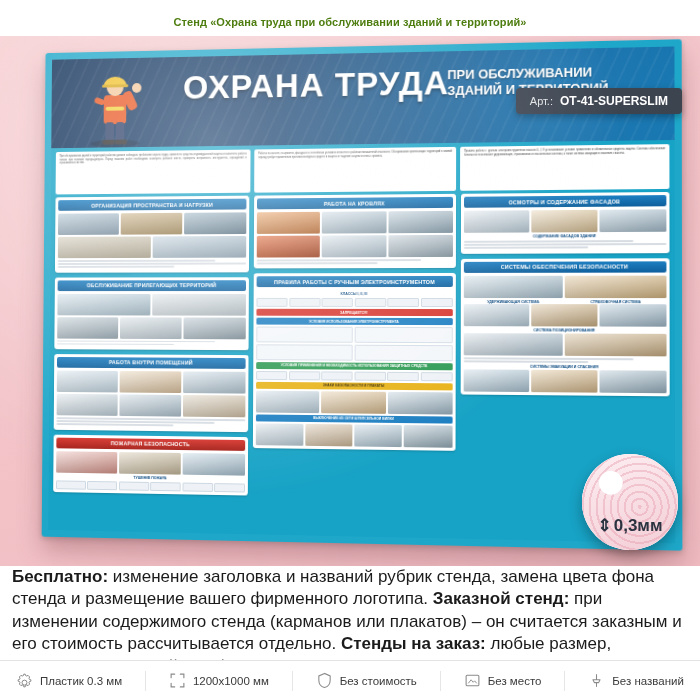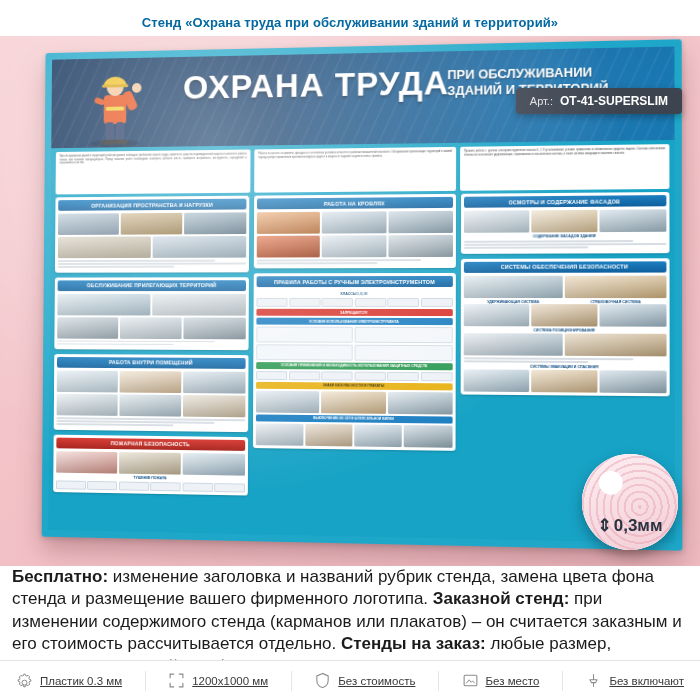--- a/index.html
+++ b/index.html
@@ -10,21 +10,21 @@
     font-family:"Liberation Sans", sans-serif;
     color:#1a1a1a;
     overflow:hidden;
     position:relative;
   }
 
   
   .page-title {
     position:absolute; left:0; top:0; width:700px; height:44px;
     display:flex; align-items:center; justify-content:center;
-    font-size:13px; font-weight:700; color:#0369a1;
+    font-size:11px; font-weight:700; color:#4d7c0f;
     letter-spacing:0.1px;
   }
 
   
   .stage {
     position:absolute; left:0; top:36px; width:700px; height:530px;
     background:linear-gradient(160deg,#f7cfd2 0%, #f3c4c9 45%, #f0bcc2 100%);
     overflow:hidden;
   }
   .stage:after{
@@ -183,21 +183,21 @@
   .para b{ font-weight:700; }
 
   
   .features{
     position:absolute; left:0; bottom:0; width:700px; height:40px;
     border-top:1px solid #e3e3e3;
     display:flex; align-items:center; justify-content:space-between;
     padding:0 16px;
     background:#fff;
   }
-  .feat{ display:flex; align-items:center; gap:7px; font-size:11.5px; color:#3a3a3a;text-decoration:underline; }
+  .feat{ display:flex; align-items:center; gap:7px; font-size:11.5px; color:#3a3a3a; }
   .feat svg{ display:block; }
 
   .divider{ width:1px; height:20px; background:#e6e6e6; }
 </style>
 </head>
 <body>
 
 <div class="page-title">Стенд «Охрана труда при обслуживании зданий и территорий»</div>
 
 <div class="stage">
@@ -502,16 +502,16 @@
     </svg>
     <span>Без место</span>
   </div>
   <div class="divider"></div>
 
   <div class="feat">
     <svg width="17" height="17" viewBox="0 0 24 24">
       <path d="M12 3v8M7 11h10l-2 4H9z" fill="none" stroke="#8a8a8a" stroke-width="1.5" stroke-linejoin="round"></path>
       <path d="M12 15v6" stroke="#8a8a8a" stroke-width="1.5"></path>
     </svg>
-    <span>Без включают</span>
+    <span>Без названий</span>
   </div>
 
 </div>
 
 </body></html>

